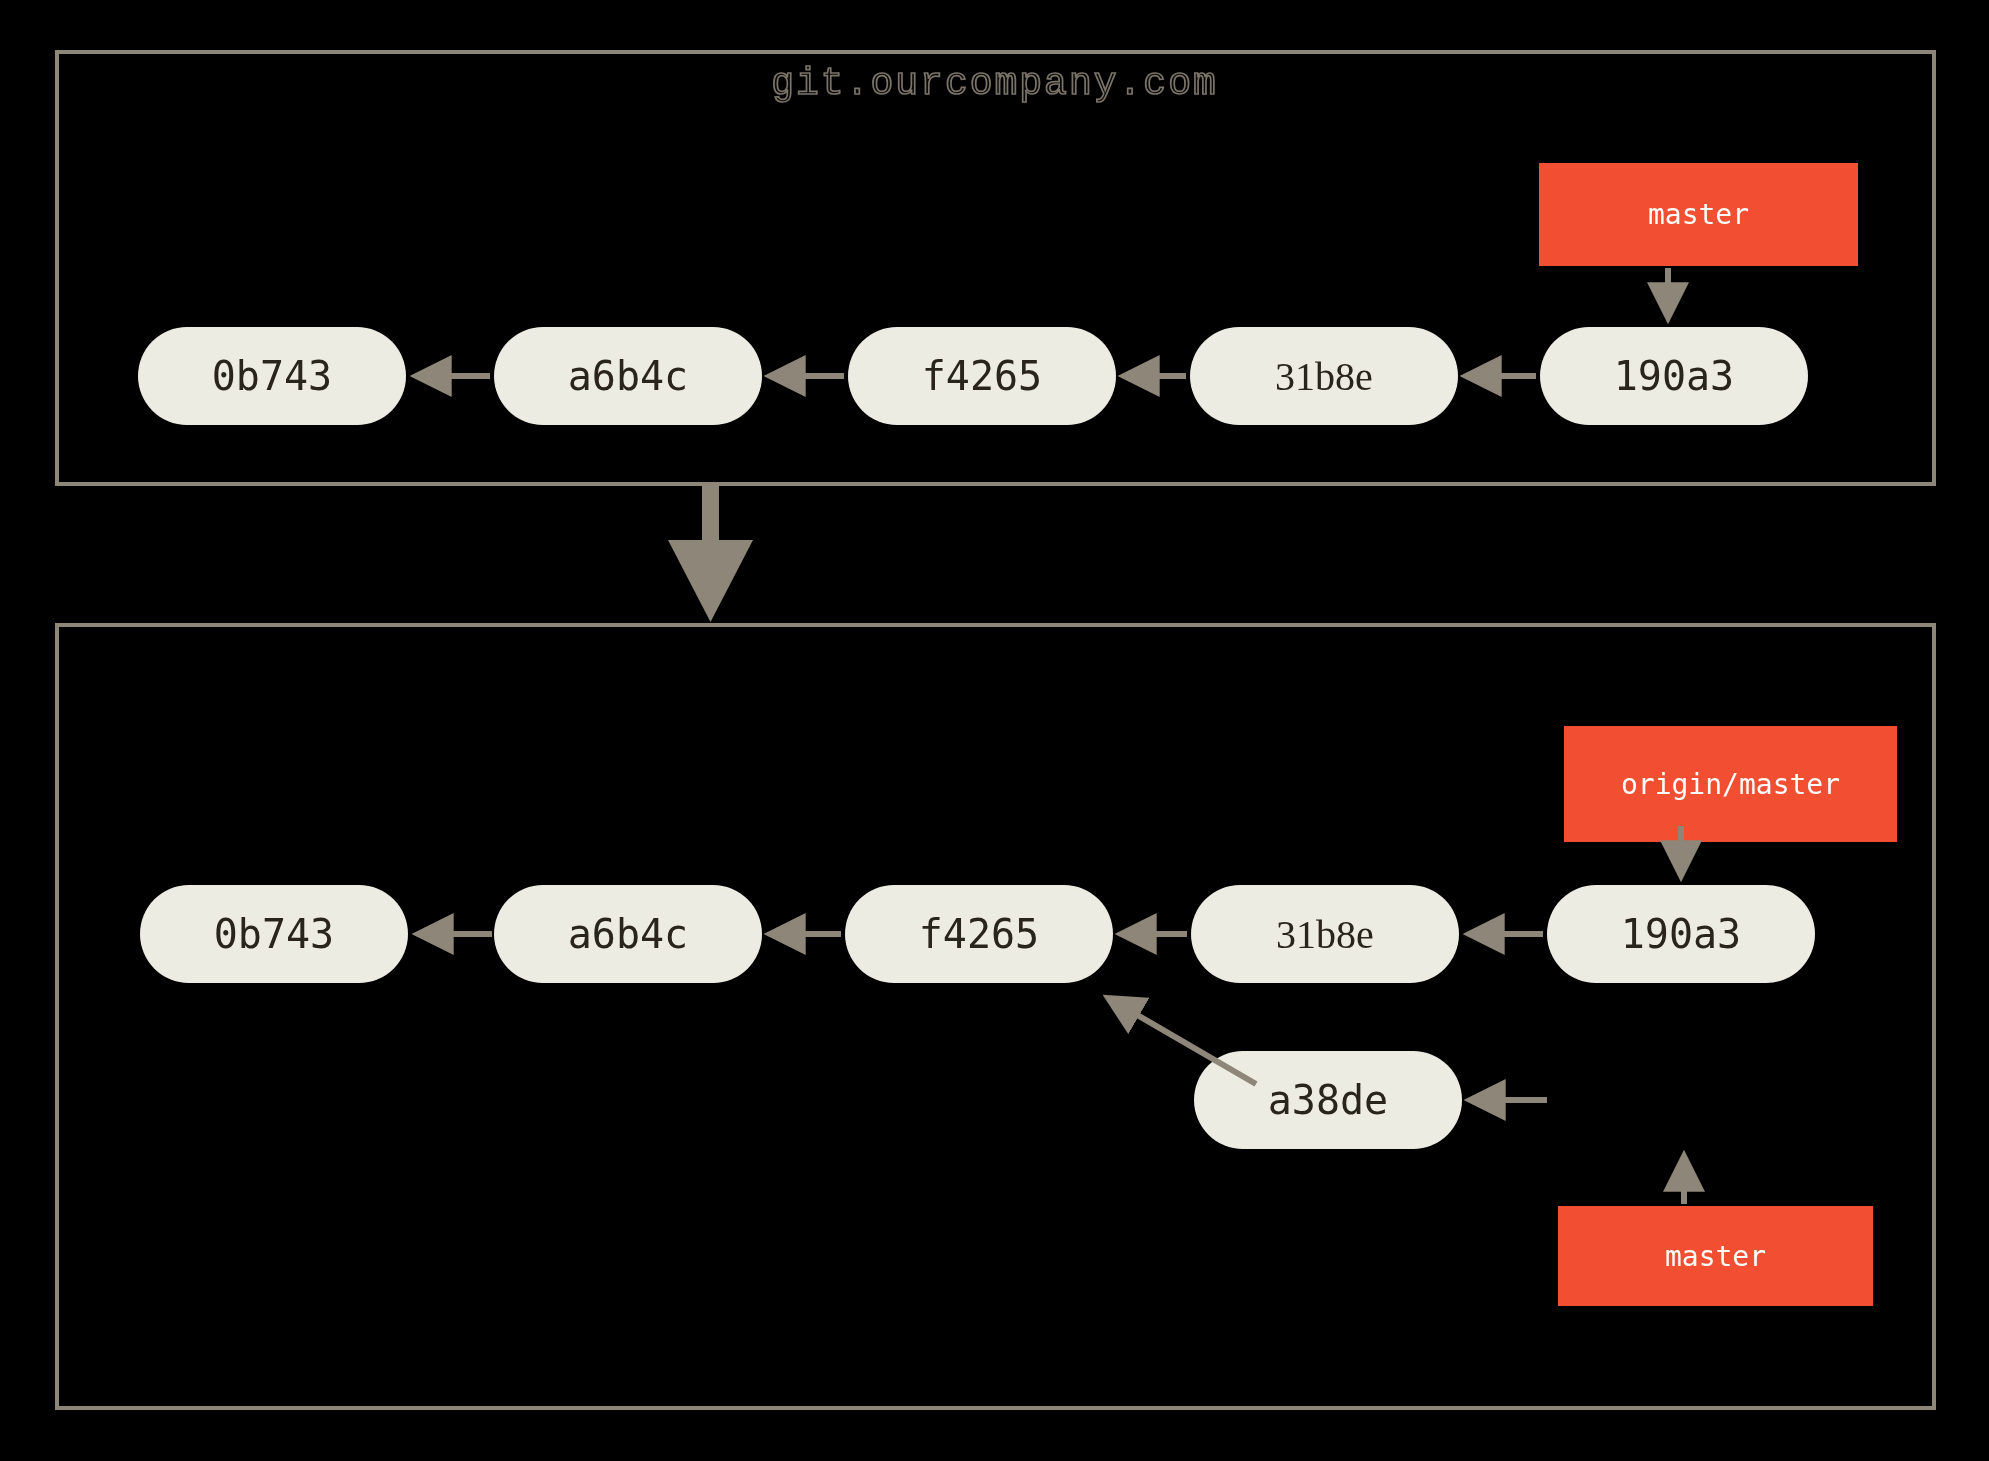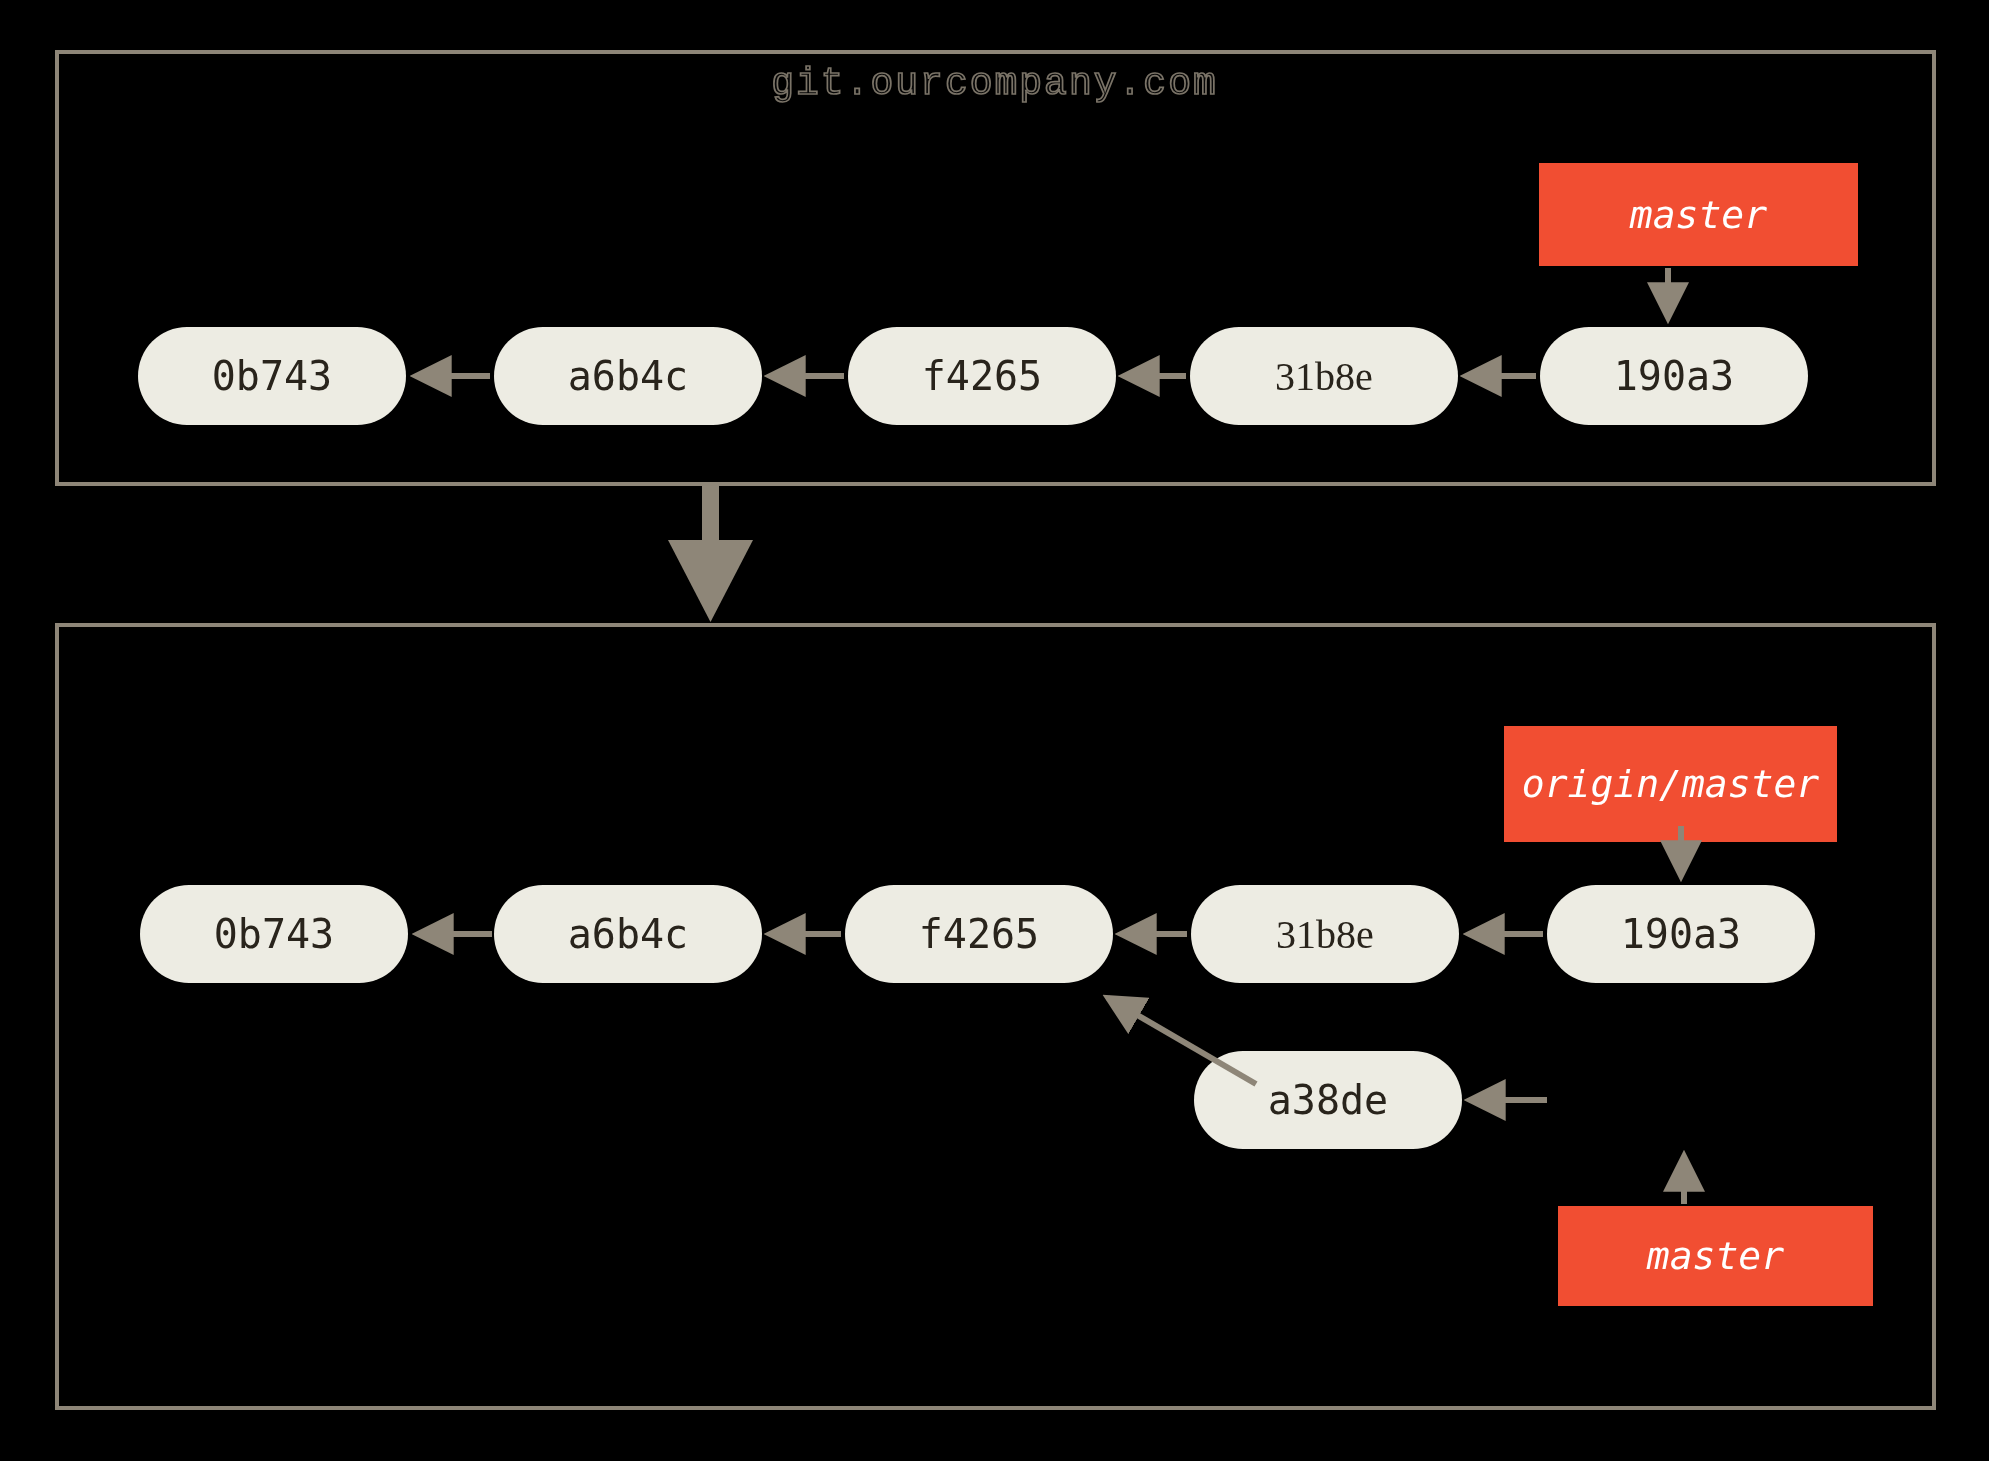--- a/index.html
+++ b/index.html
@@ -19,22 +19,21 @@
     position:absolute;width:268px;height:98px;border-radius:50px;
     background:var(--node,#edece3);color:var(--nodetext,#29241c);
     display:flex;align-items:center;justify-content:center;
     font-size:40px;
     text-align:center;
   }
   .commit-pill.sans{font-family:Liberation Serif, serif;}
   .branch-label{
     position:absolute;background:var(--red,#f14e32);color:var(--redtext,#fff);
     display:flex;align-items:center;justify-content:center;
-    font-size:38px;
-    font-style:italic;
+    font-size:28px;
   }
   .fetch-label{
     position:absolute;transform:translateY(-50%);
     font-size:40px;color:var(--fetchtext,#4a4035);letter-spacing:4px;
   }
   svg.arrows{position:absolute;left:0;top:0;pointer-events:none;}
   .arrow-line{stroke:var(--arrow,#8e8678);stroke-width:6;fill:none;}
   .arrow-fill{fill:var(--arrow,#8e8678);}
 </style>
 </head>
@@ -49,21 +48,21 @@
 
   <div class="commit-pill" style="left:138px;top:327px;">0b743</div>
   <div class="commit-pill" style="left:494px;top:327px;">a6b4c</div>
   <div class="commit-pill" style="left:848px;top:327px;">f4265</div>
   <div class="commit-pill sans" style="left:1190px;top:327px;">31b8e</div>
   <div class="commit-pill" style="left:1540px;top:327px;">190a3</div>
 
 
   <div class="repo-box" style="left:55px;top:623px;width:1881px;height:787px;"></div>
 
-  <div class="branch-label" style="left:1504px;top:726px;width:333px;height:116px;">origin/master</div>
+  <div class="branch-label" style="left:1564px;top:726px;width:333px;height:116px;">origin/master</div>
 
   <div class="commit-pill" style="left:140px;top:885px;">0b743</div>
   <div class="commit-pill" style="left:494px;top:885px;">a6b4c</div>
   <div class="commit-pill" style="left:845px;top:885px;">f4265</div>
   <div class="commit-pill sans" style="left:1191px;top:885px;">31b8e</div>
   <div class="commit-pill" style="left:1547px;top:885px;">190a3</div>
 
   <div class="commit-pill" style="left:1194px;top:1051px;">a38de</div>
 
   <div class="branch-label" style="left:1558px;top:1206px;width:315px;height:100px;">master</div>

